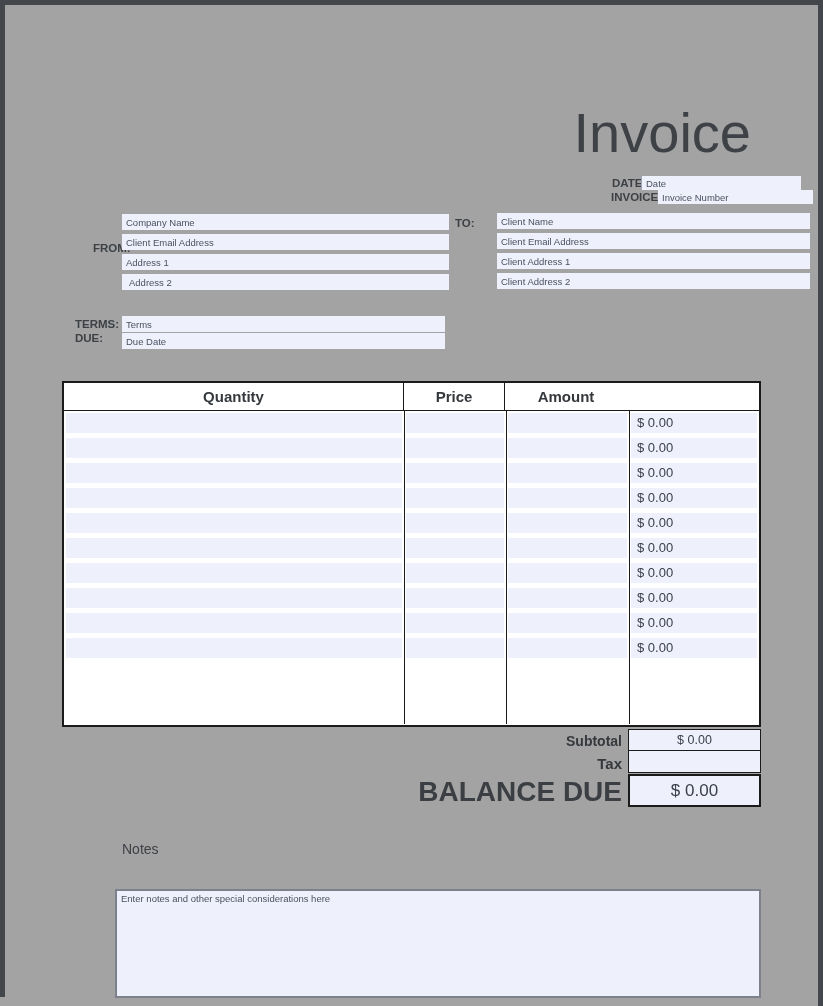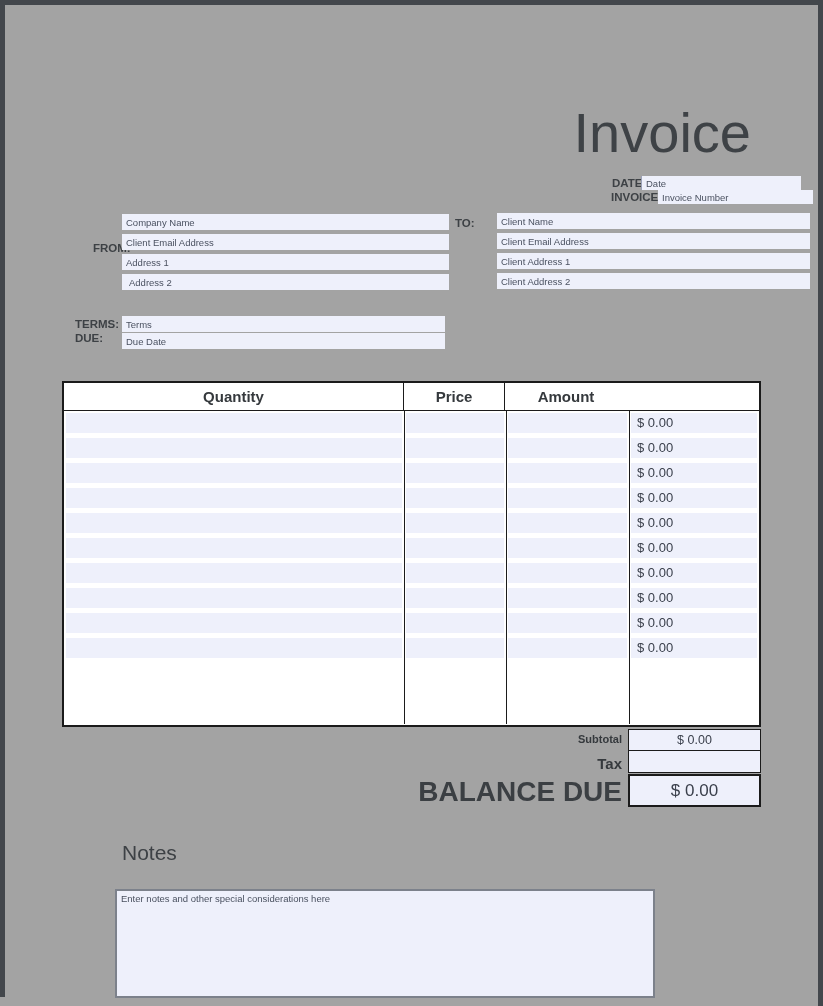--- a/index.html
+++ b/index.html
@@ -60,34 +60,34 @@
   .vline { position: absolute; top: 0; bottom: 0; width: 1px; background: #1b1b1b; }
   .vline.v1 { left: 340px; } .vline.v2 { left: 442px; } .vline.v3 { left: 565px; }
   .irow { display: grid; grid-template-columns: 340px 102px 123px auto; height: 25px; }
   .irow .bar { background: #eef0fb; height: 20px; margin: 2px 2px 3px 2px; }
   .irow .amount-bar {
     font-size: 13px; color: #3b404c; line-height: 20px; padding-left: 6px;
   }
 
   
   .tlabel { position: absolute; left: 372px; width: 250px; text-align: right; color: #35393d; font-weight: 700; }
-  #subtotal-label { top: 733px; font-size: 11px; }
+  #subtotal-label { top: 733px; font-size: 14px; }
   #tax-label      { top: 755px; font-size: 15px; }
   #balance-label  { top: 776px; font-size: 28px; color: #3b3f43; }
   .tfield {
     position: absolute; left: 628px; width: 133px; background: #eef0fb;
     display: flex; align-items: center; justify-content: center; color: #3b404c;
   }
   #subtotal-field { top: 729px; height: 22px; border: 1px solid #1b1b1b; font-size: 12.5px; }
   #tax-field      { top: 751px; height: 22px; border: 1px solid #1b1b1b; border-top: none; }
   #balance-field  { top: 774px; height: 33px; border: 2px solid #1b1b1b; font-size: 17px; }
 
-  .notes-heading { position: absolute; left: 122px; top: 841px; font-size: 21px; color: #3d4145; font-weight: 400; }
+  .notes-heading { position: absolute; left: 122px; top: 841px; font-size: 14px; color: #3d4145; font-weight: 400; }
   #notes-area {
-    position: absolute; left: 115px; top: 889px; width: 540px; height: 109px;
+    position: absolute; left: 115px; top: 889px; width: 646px; height: 109px;
     background: #eef0fb; border: 2px solid #7c818b; resize: none; outline: none;
     font-family: "Liberation Sans", "DejaVu Sans", sans-serif;
     font-size: 9.5px; color: #4a5160; padding: 2px 4px;
   }
   #notes-area::placeholder { color: #4a5160; opacity: 1; }
 </style>
 </head>
 <body>
 
 <div class="page">

